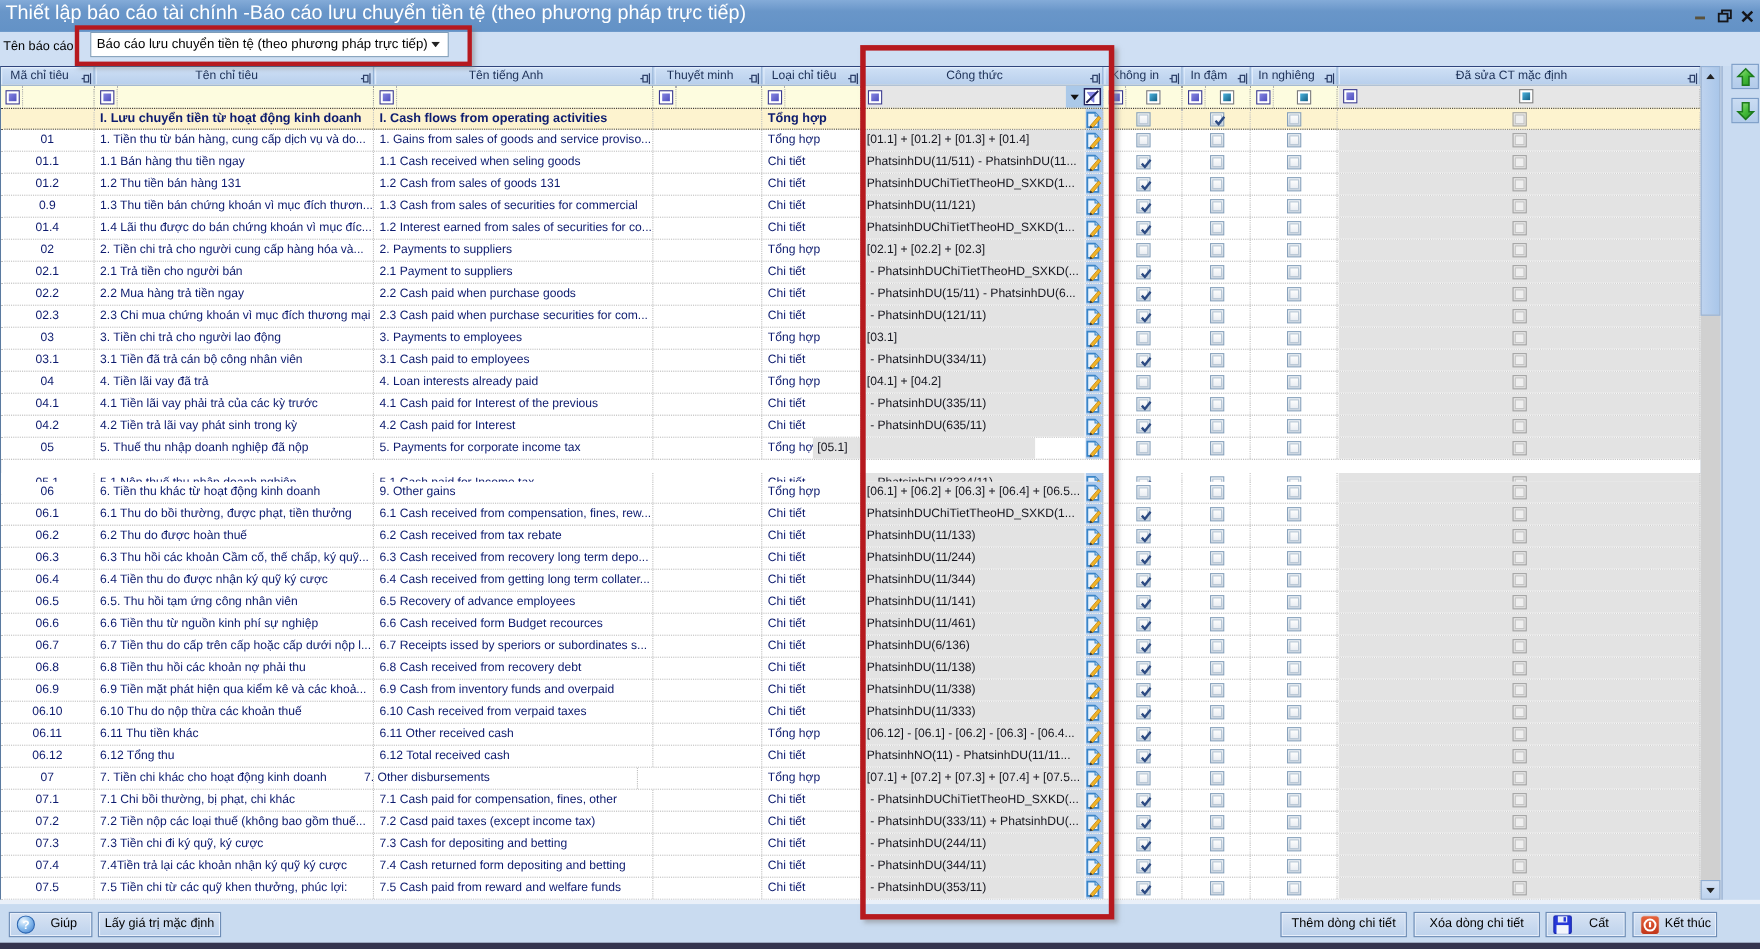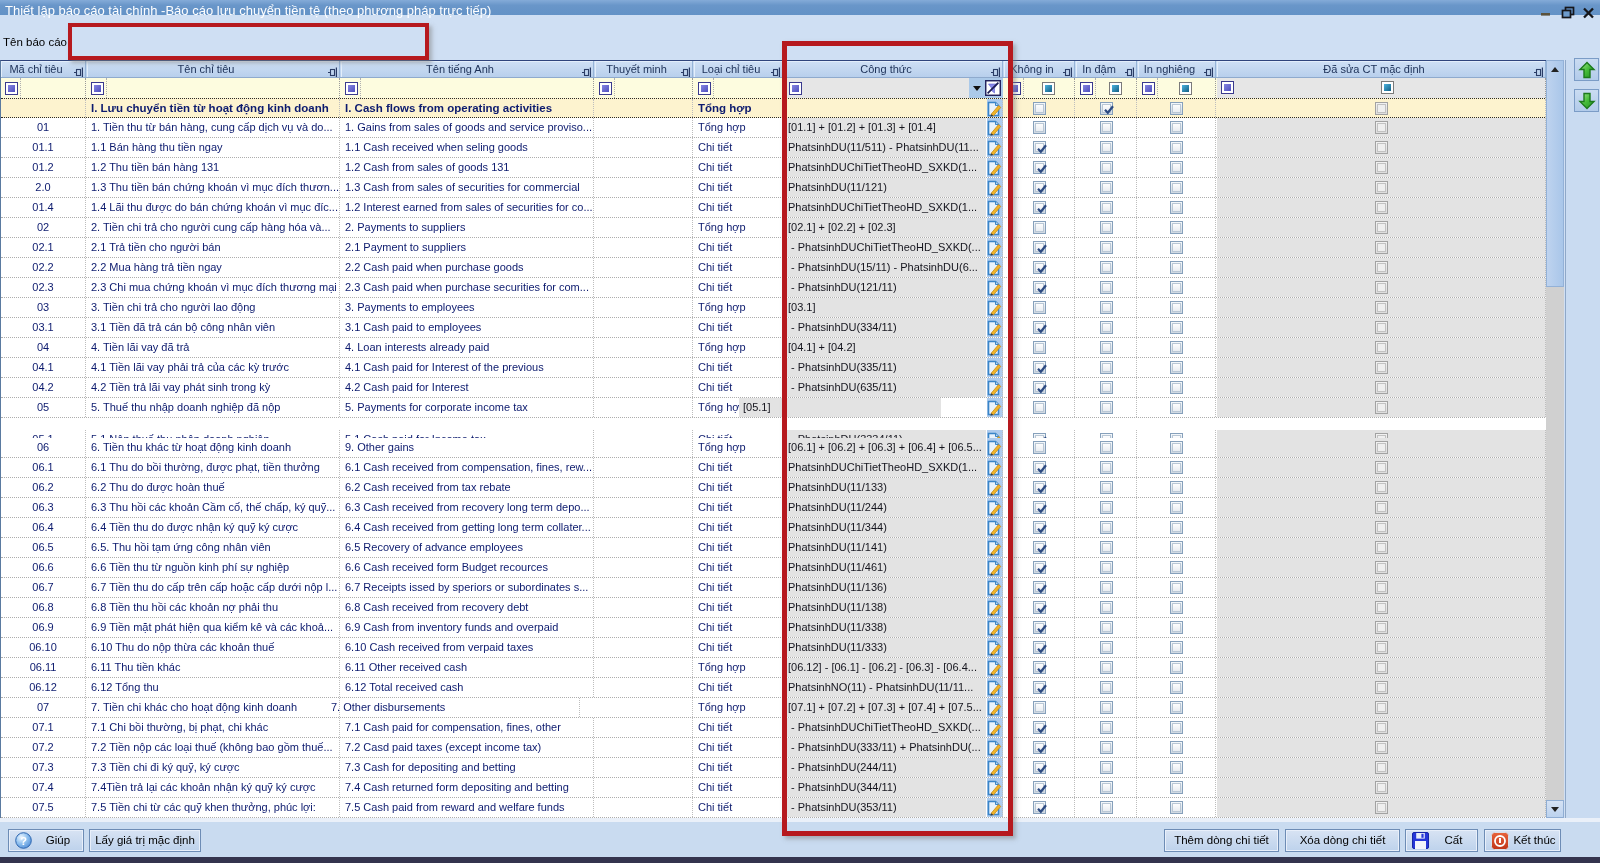--- a/index.html
+++ b/index.html
@@ -1,23 +1,23 @@
 <!DOCTYPE html>
 <html><head><meta charset="utf-8">
 <style>
 * { margin:0; padding:0; box-sizing:border-box; }
 html,body { width:1600px; height:863px; overflow:hidden;
   font-family:"Liberation Sans", sans-serif; }
 #app { position:absolute; left:0; top:0; width:1600px; height:863px;
   background:#cfdff3; overflow:hidden; }
 
 
-#title { position:absolute; left:0; top:0; width:1600px; height:15px;
+#title { position:absolute; left:0; top:0; width:1600px; height:29px;
   background:linear-gradient(#84abd8 0%, #6996c9 35%, #6392c6 100%);
-  color:#fff; font-size:13px; line-height:22px; padding-left:5px; }
+  color:#fff; font-size:18px; line-height:22px; padding-left:5px; }
 .wbtn { position:absolute; top:4px; }
 
 
 #lbl { position:absolute; left:3px; top:36px; font-size:11.5px; color:#000; }
 #combo { position:absolute; left:82px; top:29px; width:326px; height:23px;
   background:#fff; border:1px solid #7f9db9; font-size:12px; line-height:21px;
   padding-left:5px; color:#000; }
 #combo .ar { position:absolute; right:7px; top:8px; line-height:0; }
 
 
@@ -106,20 +106,24 @@
         </svg></span>
     <span class="wbtn" style="right:25px;top:4px"><svg width="14" height="13" viewBox="0 0 14 13">
           <rect x="4.5" y="1.5" width="8" height="7" fill="none" stroke="#15161a" stroke-width="1.7"></rect>
           <rect x="1.5" y="4.5" width="8" height="7" fill="#6d9bcc" stroke="#15161a" stroke-width="1.7"></rect>
         </svg></span>
     <span class="wbtn" style="right:5px"><svg width="13" height="12" viewBox="0 0 13 12">
           <path d="M2 1.5 L11 10.5 M11 1.5 L2 10.5" stroke="#15161a" stroke-width="2.3"></path>
         </svg></span>
   </div>
   <div id="lbl">Tên báo cáo</div>
+  <div id="combo">Báo cáo lưu chuyển tiền tệ (theo phương pháp trực tiếp)
+    <span class="ar"><svg width="8" height="5" viewBox="0 0 8 5">
+          <path d="M4 5 L0 0 H8 Z" fill="#222"></path>
+        </svg></span></div>
   <div id="grid">
     <div id="ghdr">
         <div class="hc" style="left:0px;width:85px">
           <span class="ht">Mã chỉ tiêu</span>
           <span class="pin"><svg width="9" height="11" viewBox="0 0 9 11">
               <path d="M0 5.5 H2.5" stroke="#2a3c66" stroke-width="1" fill="none"></path>
               <rect x="2.5" y="2.5" width="4" height="6" fill="none" stroke="#2a3c66" stroke-width="1.1"></rect>
               <path d="M8.4 0.5 V10.5" stroke="#2a3c66" stroke-width="1.2" fill="none"></path>
             </svg></span>
         </div>
@@ -328,21 +332,21 @@
           <div class="c ck" style="left:1003px;width:71px"><span class="cb"><span class="cbin">
                 <svg width="10" height="10" viewBox="0 0 10 10" style="position:absolute;left:1px;top:0">
                   <path d="M1 4.8 L3.8 7.8 L9 1.2" stroke="#2c4a82" stroke-width="2.2" fill="none"></path>
                 </svg>
               </span></span></div>
           <div class="c ck" style="left:1075px;width:61px"><span class="cb"><span class="cbin"></span></span></div>
           <div class="c ck" style="left:1137px;width:78px"><span class="cb"><span class="cbin"></span></span></div>
           <div class="c g" style="left:1216px;width:329px"><span class="cb cbg"><span class="cbin"></span></span></div>
         </div>
         <div class="row" style="top:80px">
-          <div class="c c0" style="left:0;width:85px">2.0</div>
+          <div class="c c0" style="left:0;width:85px">0.9</div>
           <div class="c t " style="left:86px;width:253px">1.3 Thu tiền bán chứng khoán vì mục đích thươn...</div>
           <div class="c t " style="left:340px;width:253px">1.3 Cash from sales of securities for commercial</div>
           <div class="c" style="left:594px;width:98px"></div>
           <div class="c t " style="left:693px;width:89px">Chi tiết</div>
           <div class="c f" style="left:783px;width:202px">PhatsinhDU(11/121)</div>
           <div class="c es" style="left:986px;width:16px"><svg width="15" height="16" viewBox="0 0 15 16">
               <path d="M1.5 1.5 h7 l3 3 v10 h-10 z" fill="#eaf3fc" stroke="#3a85c8" stroke-width="1.6"></path>
               <path d="M8.5 1.5 v3 h3" fill="#bcd8ef" stroke="#3a85c8" stroke-width="1"></path>
               <path d="M4.2 13.2 L11.6 4.6 L13.8 6.4 L6.4 15 Z" fill="#f0b429" stroke="#c98a12" stroke-width="0.8"></path>
               <path d="M4.2 13.2 L6.4 15 L3.4 15.8 Z" fill="#3a3a3a"></path>
@@ -753,21 +757,21 @@
           <div class="c ck" style="left:1075px;width:61px"><span class="cb"><span class="cbin"></span></span></div>
           <div class="c ck" style="left:1137px;width:78px"><span class="cb"><span class="cbin"></span></span></div>
           <div class="c g" style="left:1216px;width:329px"><span class="cb cbg"><span class="cbin"></span></span></div>
         </div>
         <div class="row" style="top:480px">
           <div class="c c0" style="left:0;width:85px">06.7</div>
           <div class="c t " style="left:86px;width:253px">6.7 Tiền thu do cấp trên cấp hoặc cấp dưới nộp l...</div>
           <div class="c t " style="left:340px;width:253px">6.7 Receipts issed by speriors or subordinates s...</div>
           <div class="c" style="left:594px;width:98px"></div>
           <div class="c t " style="left:693px;width:89px">Chi tiết</div>
-          <div class="c f" style="left:783px;width:202px">PhatsinhDU(11/136)</div>
+          <div class="c f" style="left:783px;width:202px">PhatsinhDU(6/136)</div>
           <div class="c es" style="left:986px;width:16px"><svg width="15" height="16" viewBox="0 0 15 16">
               <path d="M1.5 1.5 h7 l3 3 v10 h-10 z" fill="#eaf3fc" stroke="#3a85c8" stroke-width="1.6"></path>
               <path d="M8.5 1.5 v3 h3" fill="#bcd8ef" stroke="#3a85c8" stroke-width="1"></path>
               <path d="M4.2 13.2 L11.6 4.6 L13.8 6.4 L6.4 15 Z" fill="#f0b429" stroke="#c98a12" stroke-width="0.8"></path>
               <path d="M4.2 13.2 L6.4 15 L3.4 15.8 Z" fill="#3a3a3a"></path>
             </svg></div>
           <div class="c ck" style="left:1003px;width:71px"><span class="cb"><span class="cbin">
                 <svg width="10" height="10" viewBox="0 0 10 10" style="position:absolute;left:1px;top:0">
                   <path d="M1 4.8 L3.8 7.8 L9 1.2" stroke="#2c4a82" stroke-width="2.2" fill="none"></path>
                 </svg>

